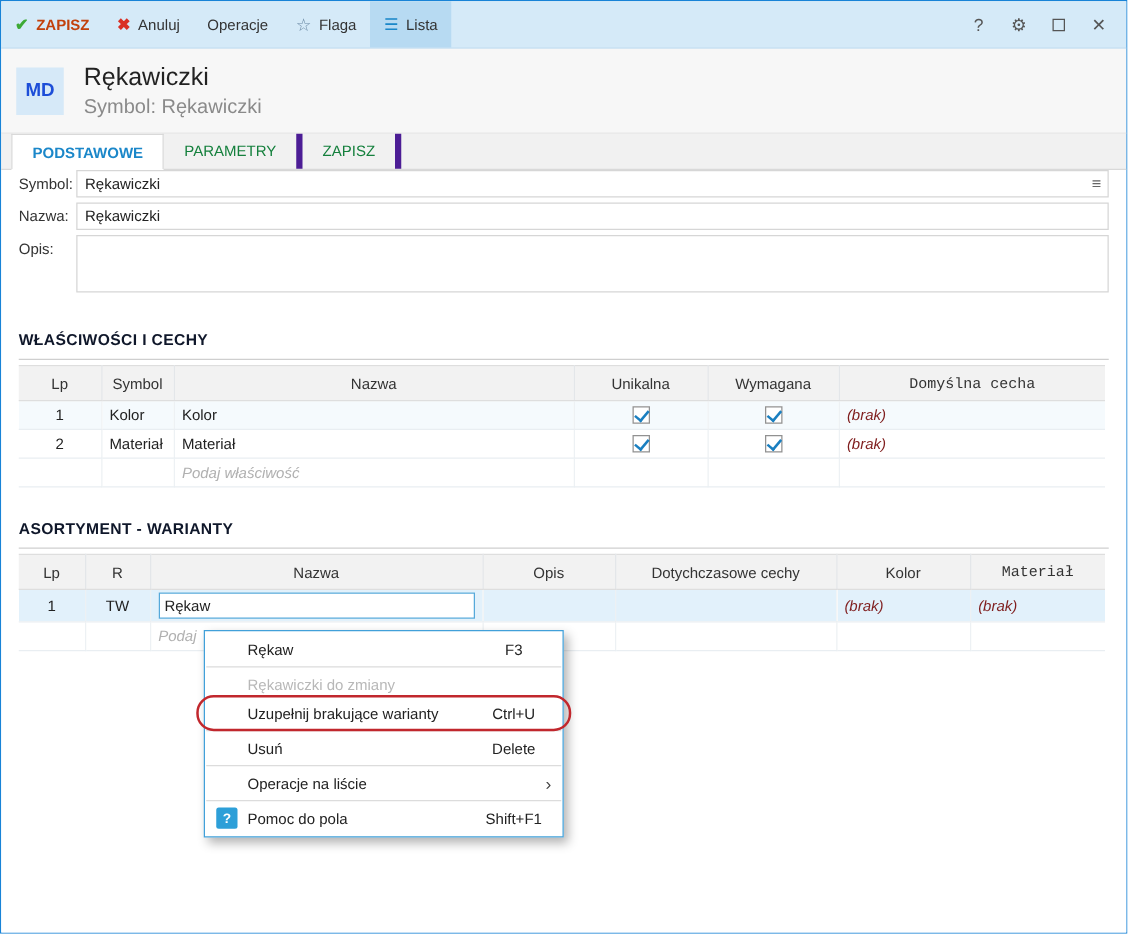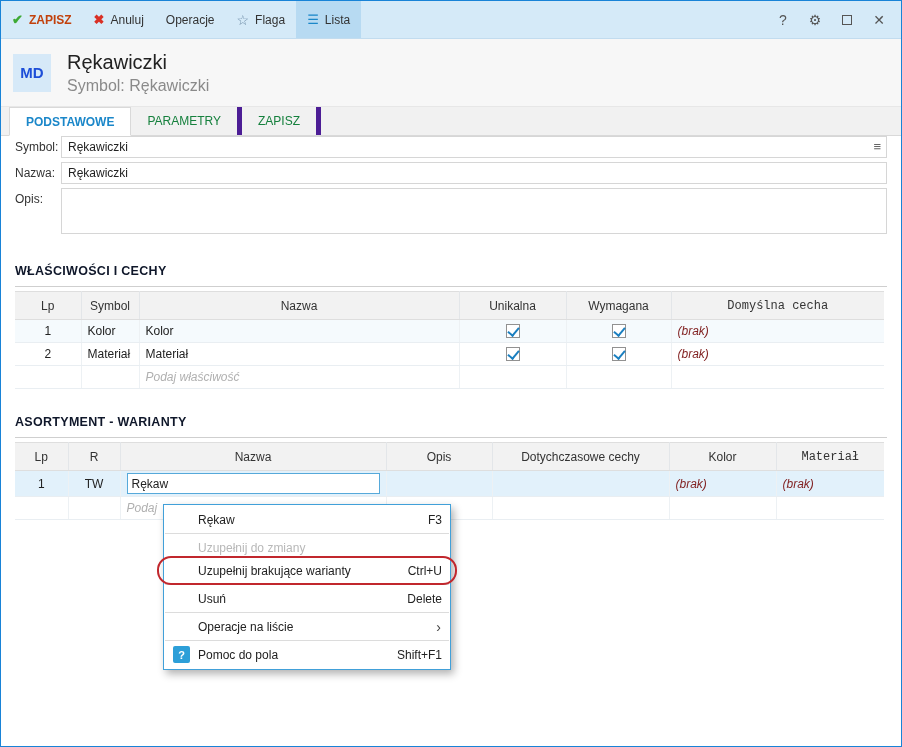--- a/index.html
+++ b/index.html
@@ -78,21 +78,21 @@
   td.edit-cell { padding: 1px 2px; }
   .cell-edit { width: 100%; height: 21px; border: 1px solid #56a9da; font-size: 12px;
     padding: 0 4px; font-family: "Liberation Sans", sans-serif; color: #222; outline: none; background: #fff; }
 
   
   .context-menu { position: absolute; left: 162px; top: 368px; width: 288px; background: #fff;
     border: 1px solid #41a0d9; box-shadow: 3px 4px 8px rgba(0,0,0,0.3); padding: 3px 0; z-index: 10; }
   .menu-item { height: 23px; display: flex; align-items: center; padding: 0 8px 0 34px;
     font-size: 12px; color: #222; position: relative; }
   .menu-item.disabled { color: #b8b8b8; }
-  .mi-shortcut { margin-left: auto; width: 62px; text-align: right; color: inherit; }
+  .mi-shortcut { margin-left: auto; width: 62px; text-align: center; color: inherit; }
   .menu-sep { height: 1px; background: #dcdcdc; margin: 2px 1px; }
   .submenu-arrow { position: absolute; right: 9px; color: #444; font-size: 14px; }
   .help-badge { position: absolute; left: 9px; top: 3px; width: 17px; height: 17px; background: #2d9fd8;
     color: #fff; font-size: 11px; font-weight: bold; display: flex; align-items: center;
     justify-content: center; border-radius: 2px; }
   .red-highlight { position: absolute; left: -7px; top: 51px; width: calc(100% + 14px); height: 29px;
     border: 2.5px solid #c1272d; border-radius: 14px; pointer-events: none; background: transparent; }
 </style>
 </head>
 <body>
@@ -271,21 +271,21 @@
       </tbody>
     </table>
 
     <div class="context-menu">
       <div class="menu-item">
         <span>Rękaw</span>
         <span class="mi-shortcut">F3</span>
       </div>
       <div class="menu-sep"></div>
       <div class="menu-item disabled">
-        <span>Uzupełnij do zmiany</span>
+        <span>Rękawiczki do zmiany</span>
         <span class="mi-shortcut"></span>
       </div>
       <div class="menu-item">
         <span>Uzupełnij brakujące warianty</span>
         <span class="mi-shortcut">Ctrl+U</span>
       </div>
       <div class="menu-sep"></div>
       <div class="menu-item">
         <span>Usuń</span>
         <span class="mi-shortcut">Delete</span>

